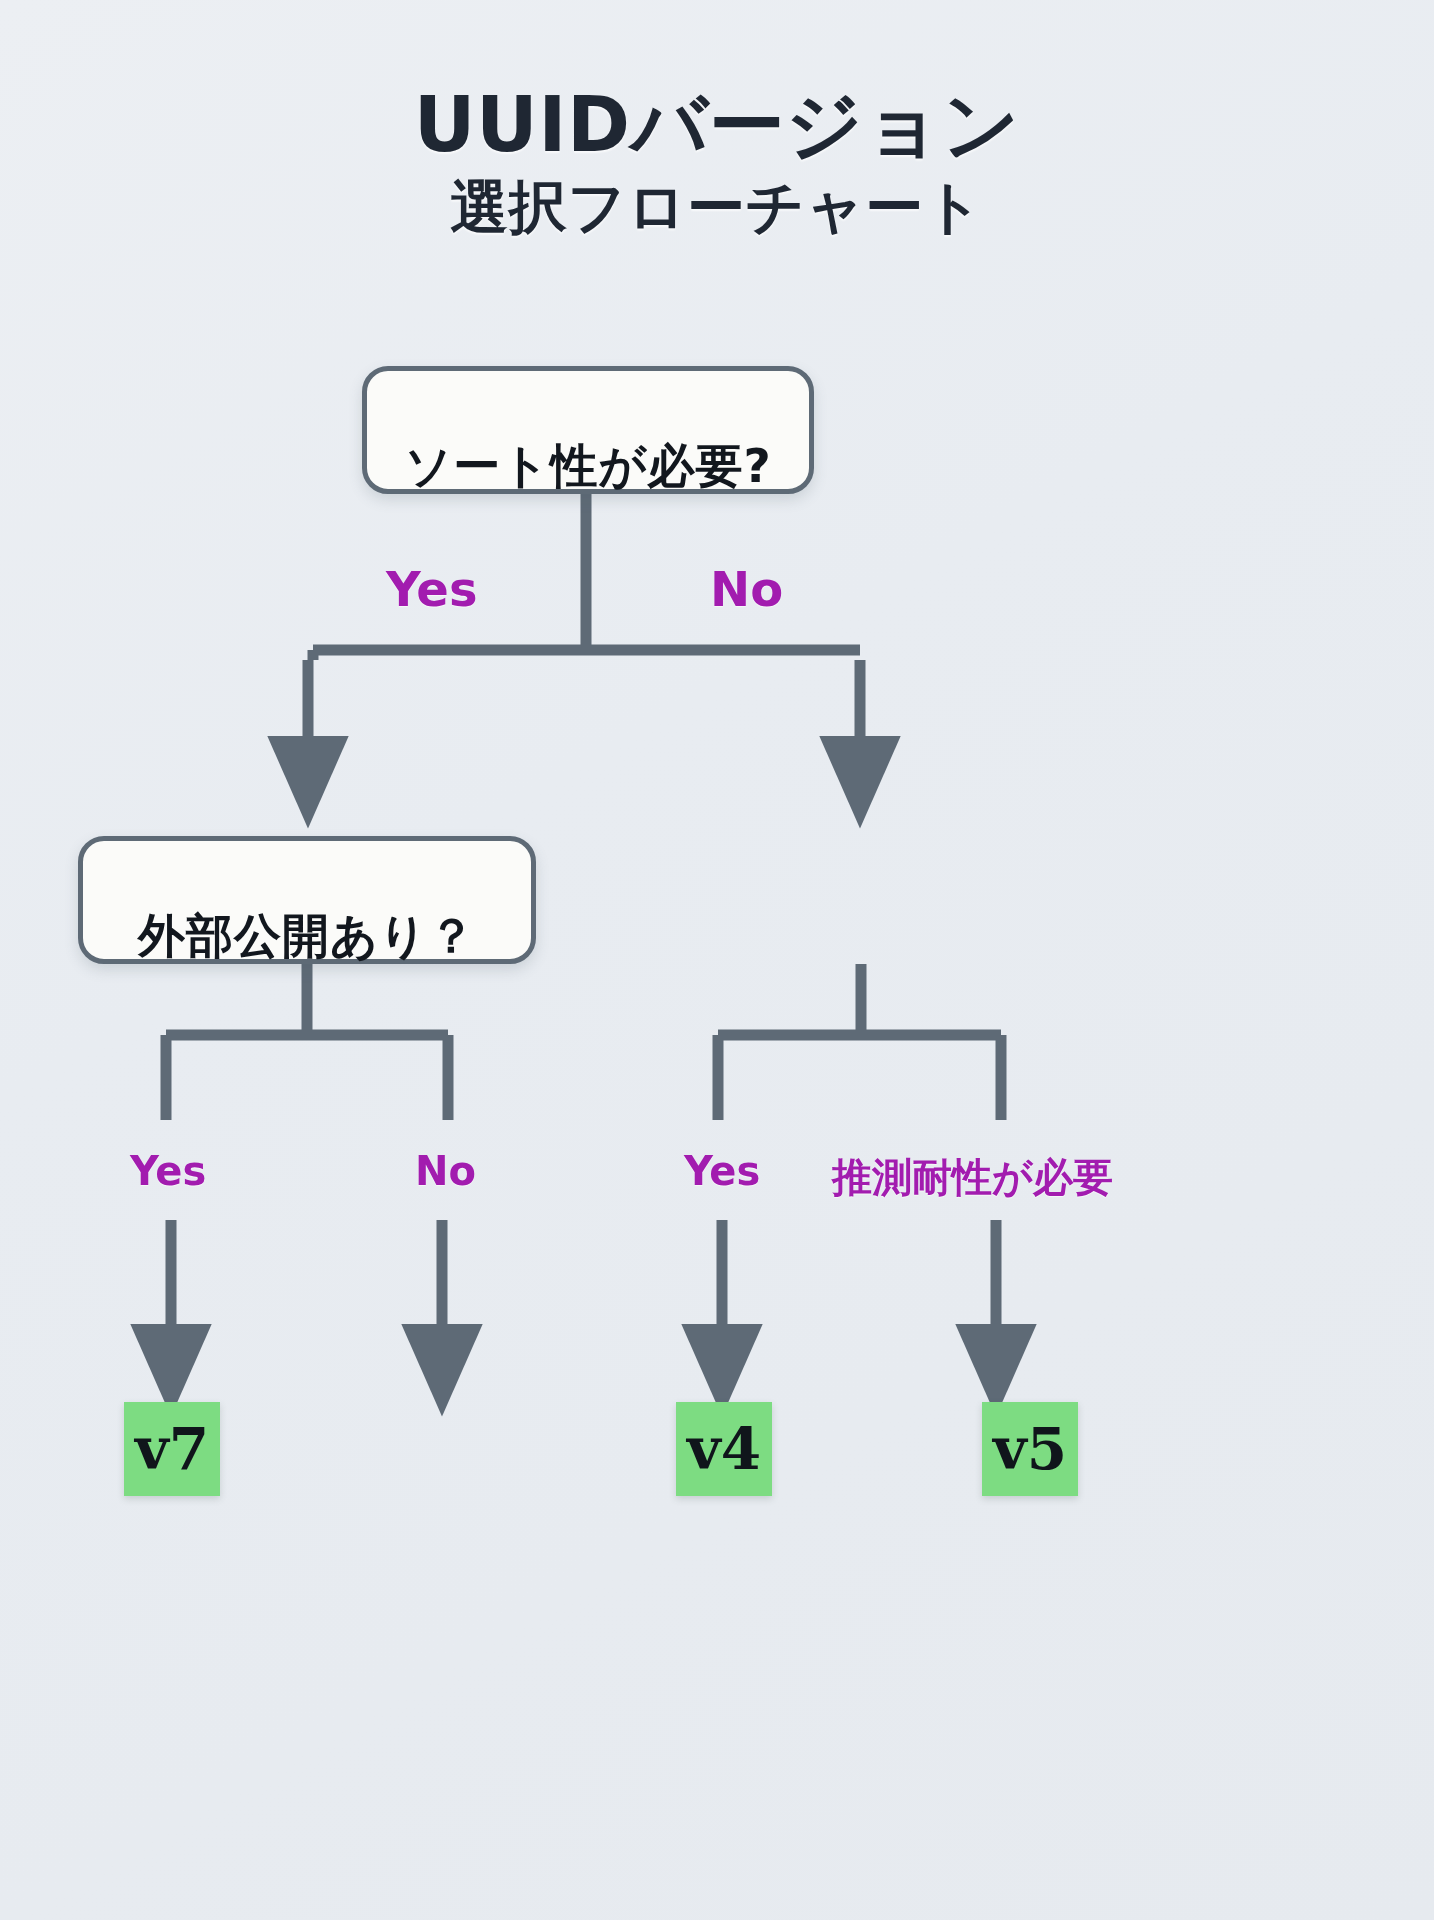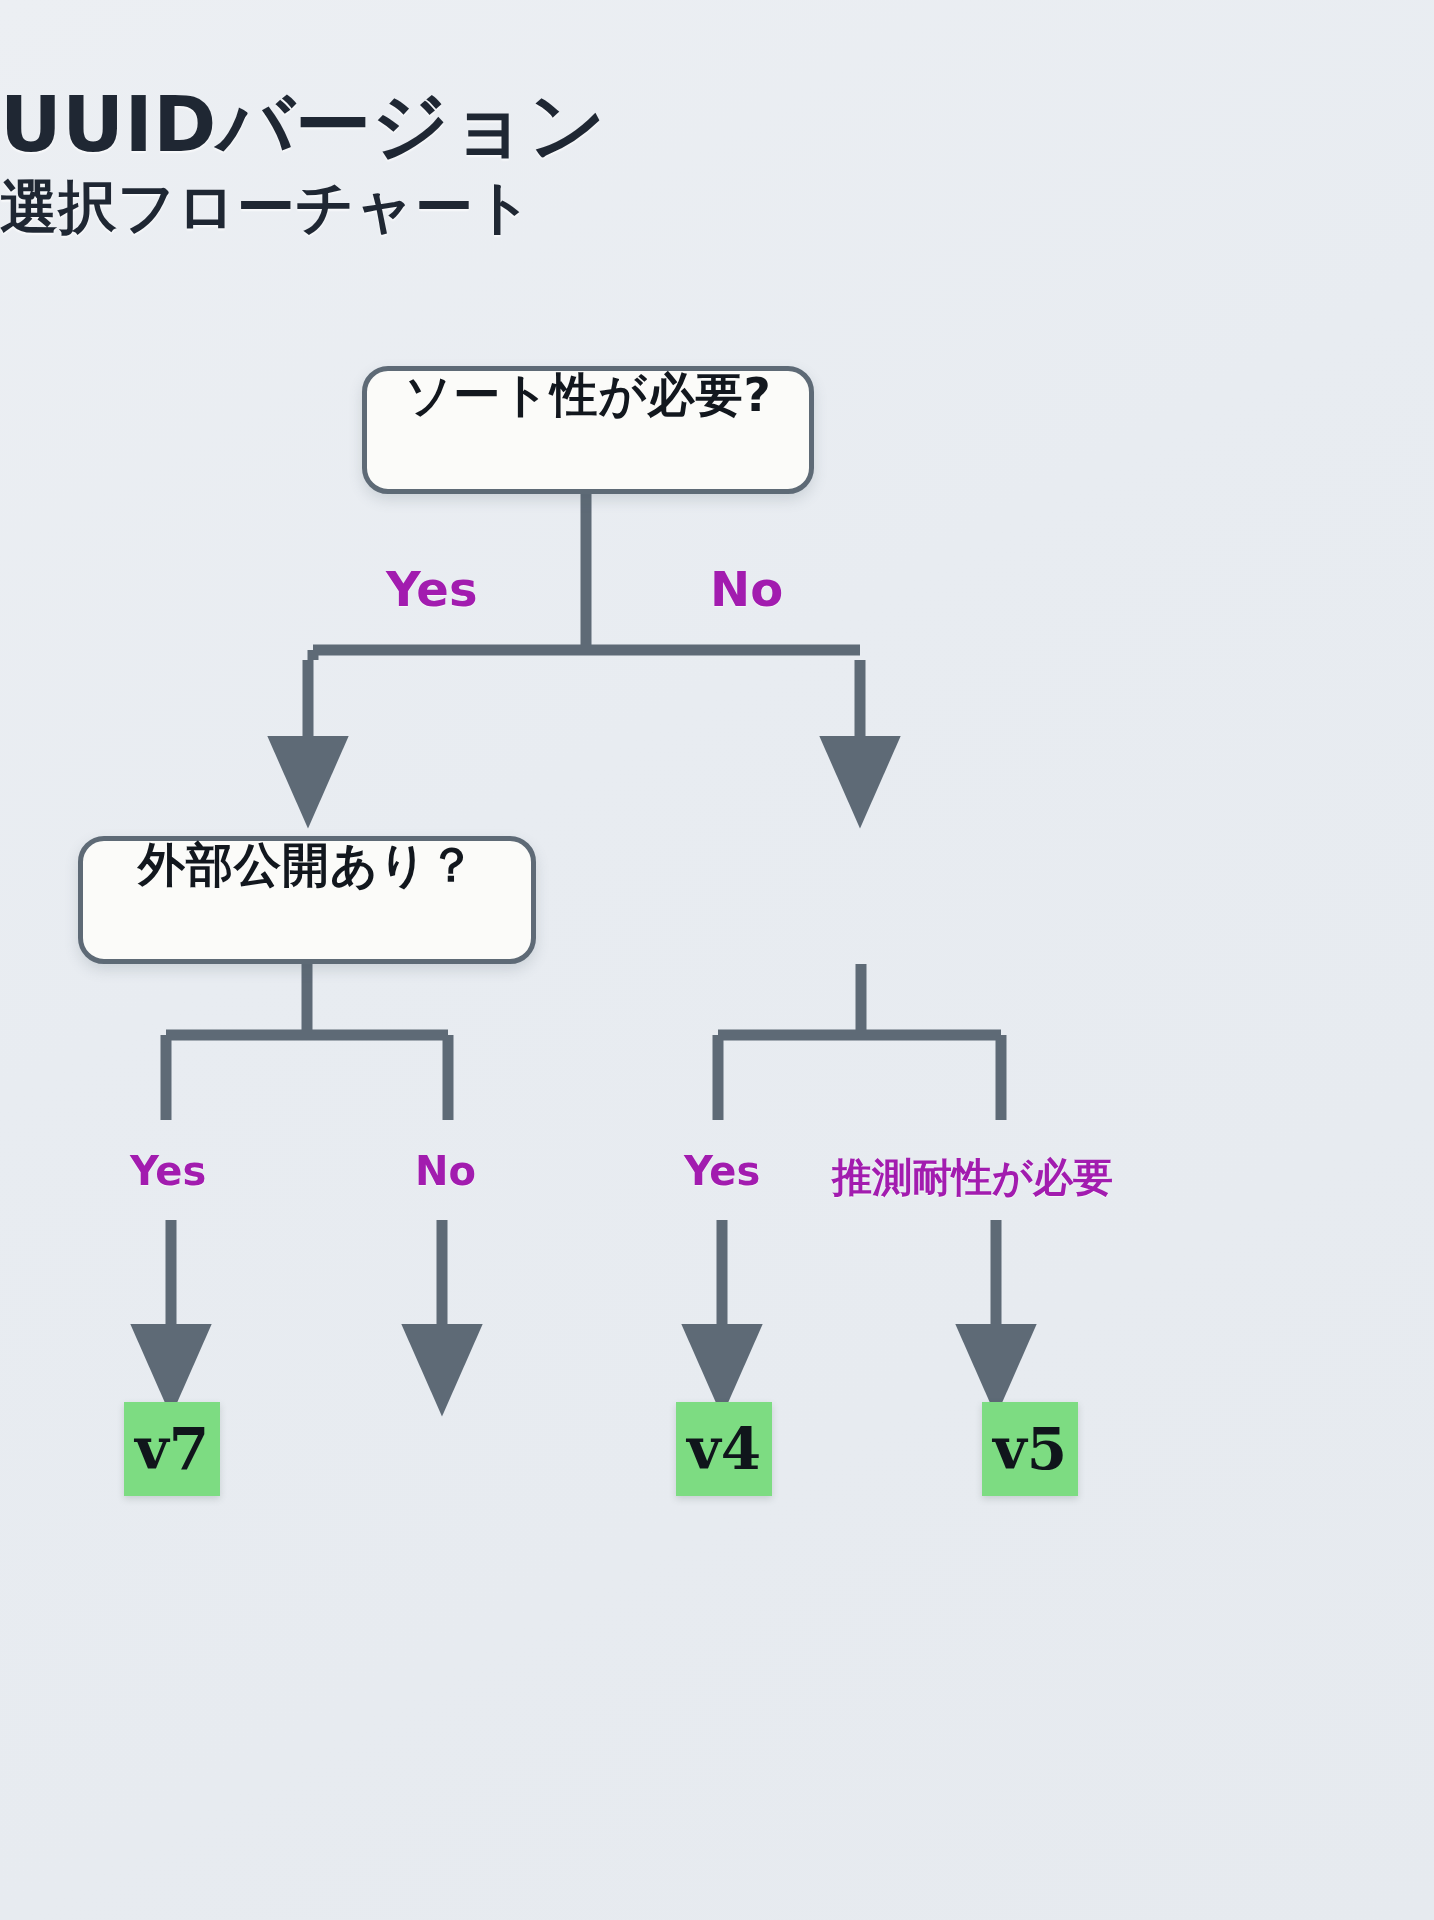--- a/index.html
+++ b/index.html
@@ -19,20 +19,21 @@
     left: 0; top: 0;
     width: 1434px;
     height: 1920px;
   }
   
   .title-block {
     position: absolute;
     left: 0;
     top: 82px;
     width: 1434px;
+    text-align: center;
     line-height: 1.12;
     color: #1d2430;
     font-weight: bold;
     letter-spacing: 0.5px;
   }
   .title-line {
     display: block;
     font-size: 76px;
     font-weight: 800;
     color: #1f2733;
@@ -41,21 +42,21 @@
   .title-line.l2 { font-size: 58px; margin-top: 8px; }
 
   
   .node-box {
     position: absolute;
     box-sizing: border-box;
     background: #fbfbf9;
     border: 5px solid #5e6a76;
     border-radius: 26px;
     display: flex;
-    align-items: flex-start;
+    align-items: flex-end;
     justify-content: center;
     box-shadow: 0 6px 14px rgba(80,92,105,0.18);
     color: #12171e;
     font-weight: bold;
   }
   .node-box span {
     font-size: 47px;
     font-weight: 800;
     letter-spacing: 1px;
     line-height: 1;

